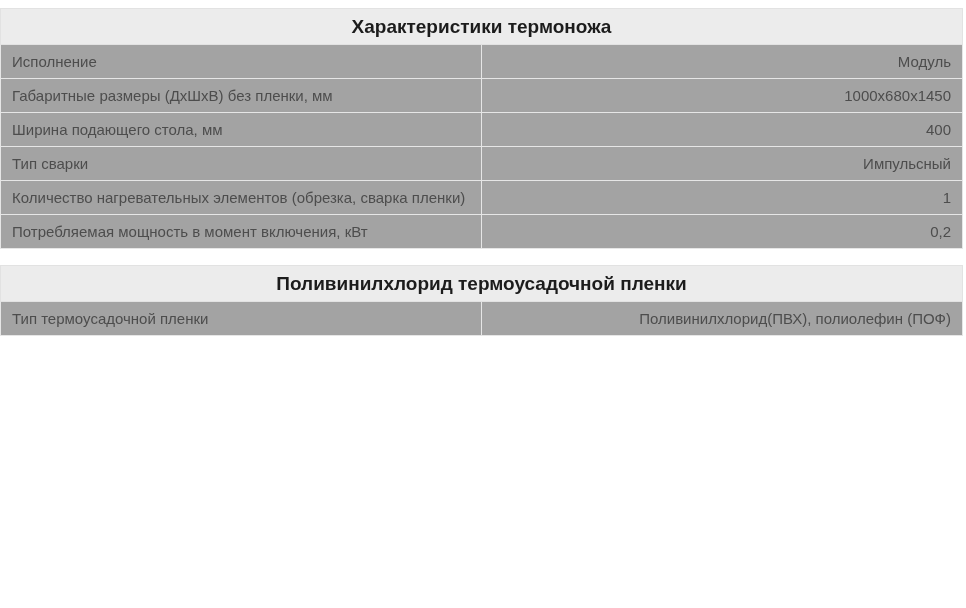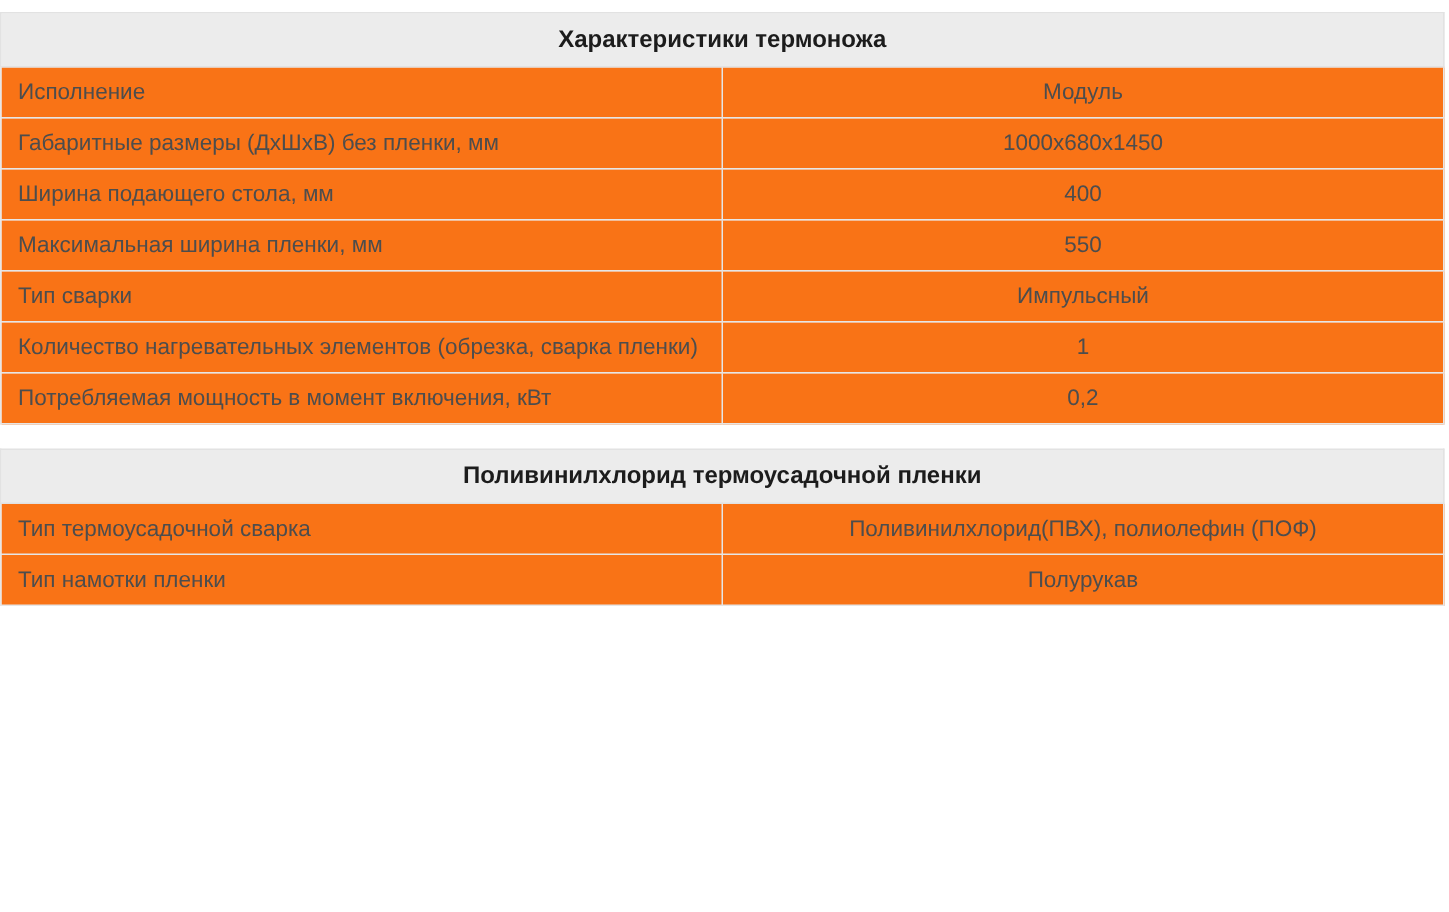--- a/index.html
+++ b/index.html
@@ -22,40 +22,40 @@
     table-layout: fixed;
     margin: 0 0 16px 0;
     font-size: 15px;
     color: #4d4d4d;
   }
   table.spec-table th.section-header {
     background: #ececec;
     border: 1px solid #e2e2e2;
     color: #1c1c1c;
     font-weight: 700;
-    font-size: 16px;
+    font-size: 19px;
     text-align: center;
     padding: 8px 10px;
     line-height: 19px;
   }
   table.spec-table td {
     border: 1px solid #e6e6e6;
-    background: #f97316;
+    background: #a3a3a3;
     padding: 7px 11px;
     line-height: 19px;
     vertical-align: middle;
     margin-left: 44px;
   }
   td.spec-label {
     width: 70%;
     text-align: left;
   }
   td.spec-value {
     width: 30%;
-    text-align: center;
+    text-align: right;
   }
 </style>
 </head>
 <body>
 
 <div class="page">
 
   <table class="spec-table">
     <thead>
       <tr>
@@ -69,24 +69,20 @@
       </tr>
       <tr>
         <td class="spec-label">Габаритные размеры (ДхШхВ) без пленки, мм</td>
         <td class="spec-value">1000x680x1450</td>
       </tr>
       <tr>
         <td class="spec-label">Ширина подающего стола, мм</td>
         <td class="spec-value">400</td>
       </tr>
       <tr>
-        <td class="spec-label">Максимальная ширина пленки, мм</td>
-        <td class="spec-value">550</td>
-      </tr>
-      <tr>
         <td class="spec-label">Тип сварки</td>
         <td class="spec-value">Импульсный</td>
       </tr>
       <tr>
         <td class="spec-label">Количество нагревательных элементов (обрезка, сварка пленки)</td>
         <td class="spec-value">1</td>
       </tr>
       <tr>
         <td class="spec-label">Потребляемая мощность в момент включения, кВт</td>
         <td class="spec-value">0,2</td>
@@ -96,23 +92,19 @@
 
 
   <table class="spec-table">
     <thead>
       <tr>
         <th class="section-header" colspan="2">Поливинилхлорид термоусадочной пленки</th>
       </tr>
     </thead>
     <tbody>
       <tr>
-        <td class="spec-label">Тип термоусадочной сварка</td>
+        <td class="spec-label">Тип термоусадочной пленки</td>
         <td class="spec-value">Поливинилхлорид(ПВХ), полиолефин (ПОФ)</td>
-      </tr>
-      <tr>
-        <td class="spec-label">Тип намотки пленки</td>
-        <td class="spec-value">Полурукав</td>
       </tr>
     </tbody>
   </table>
 
 </div>
 
 </body></html>

